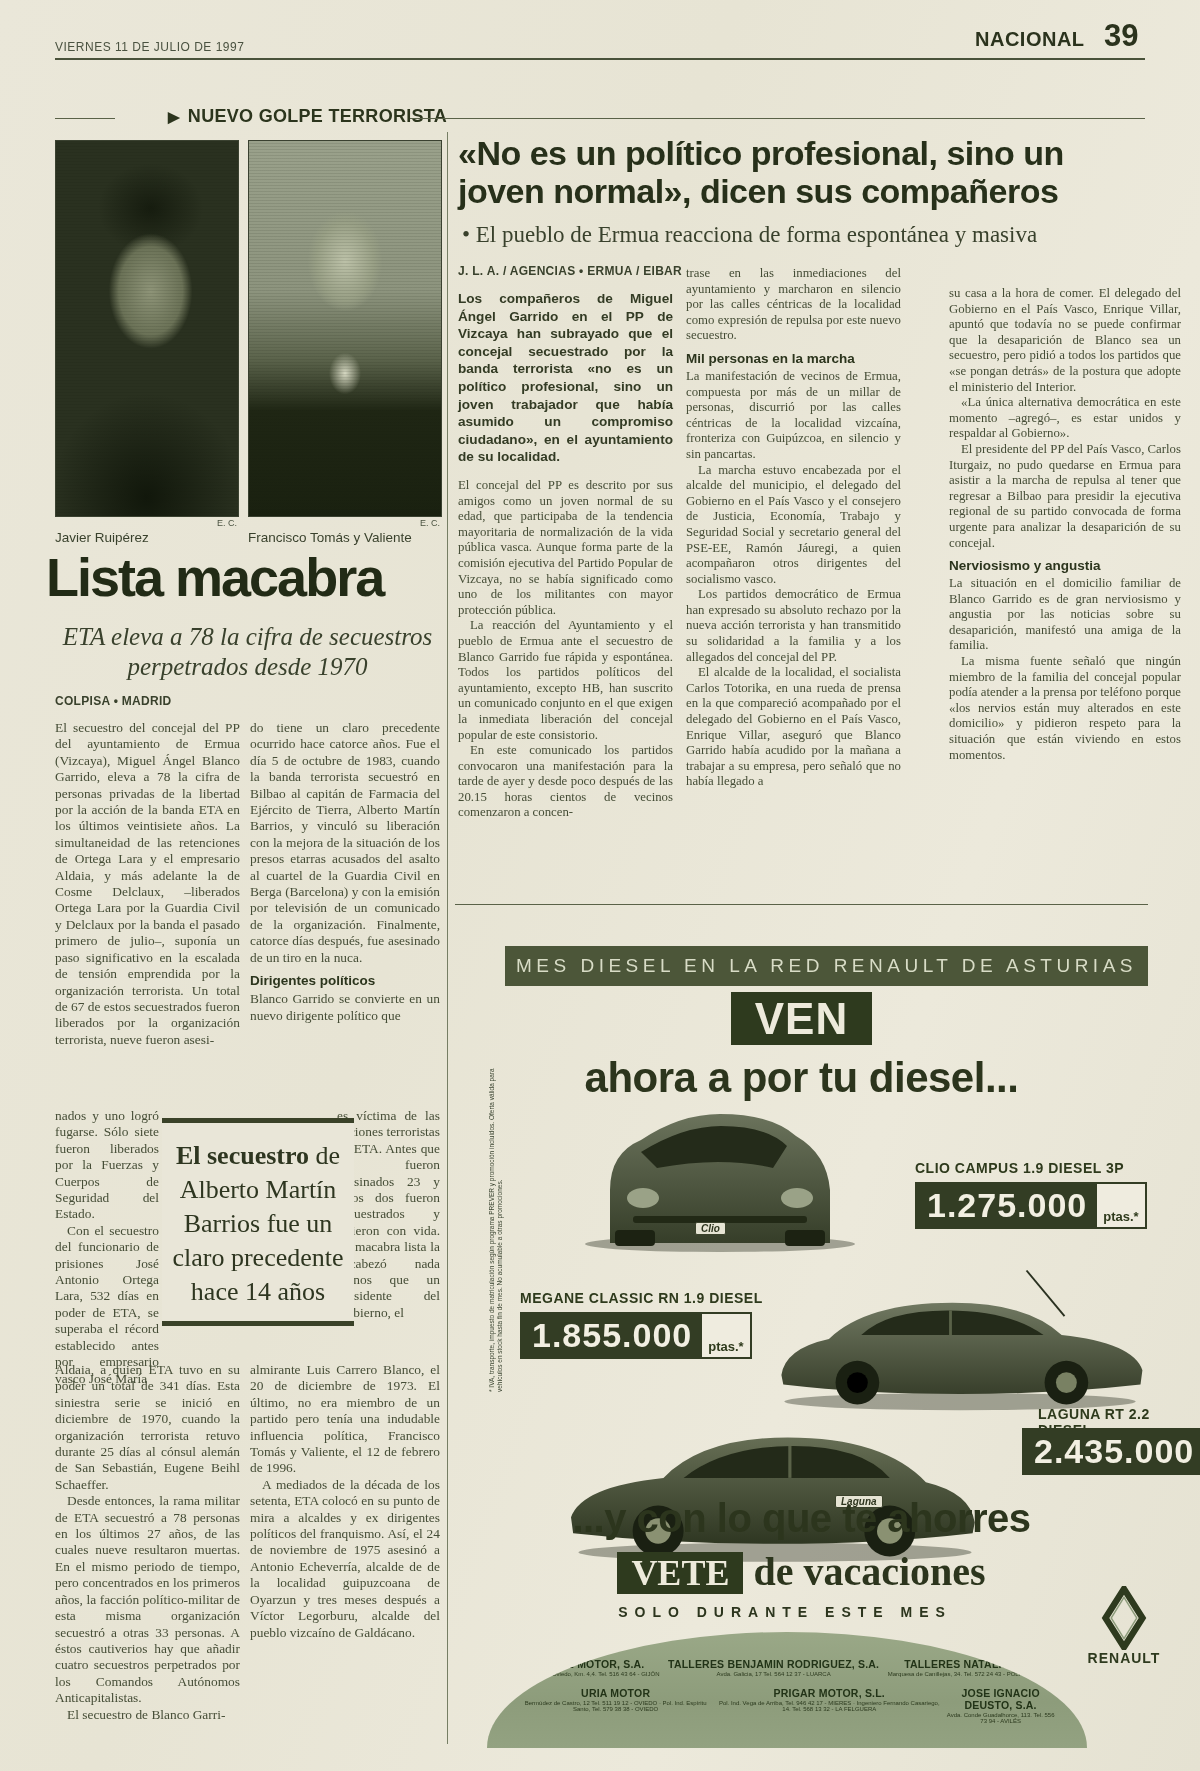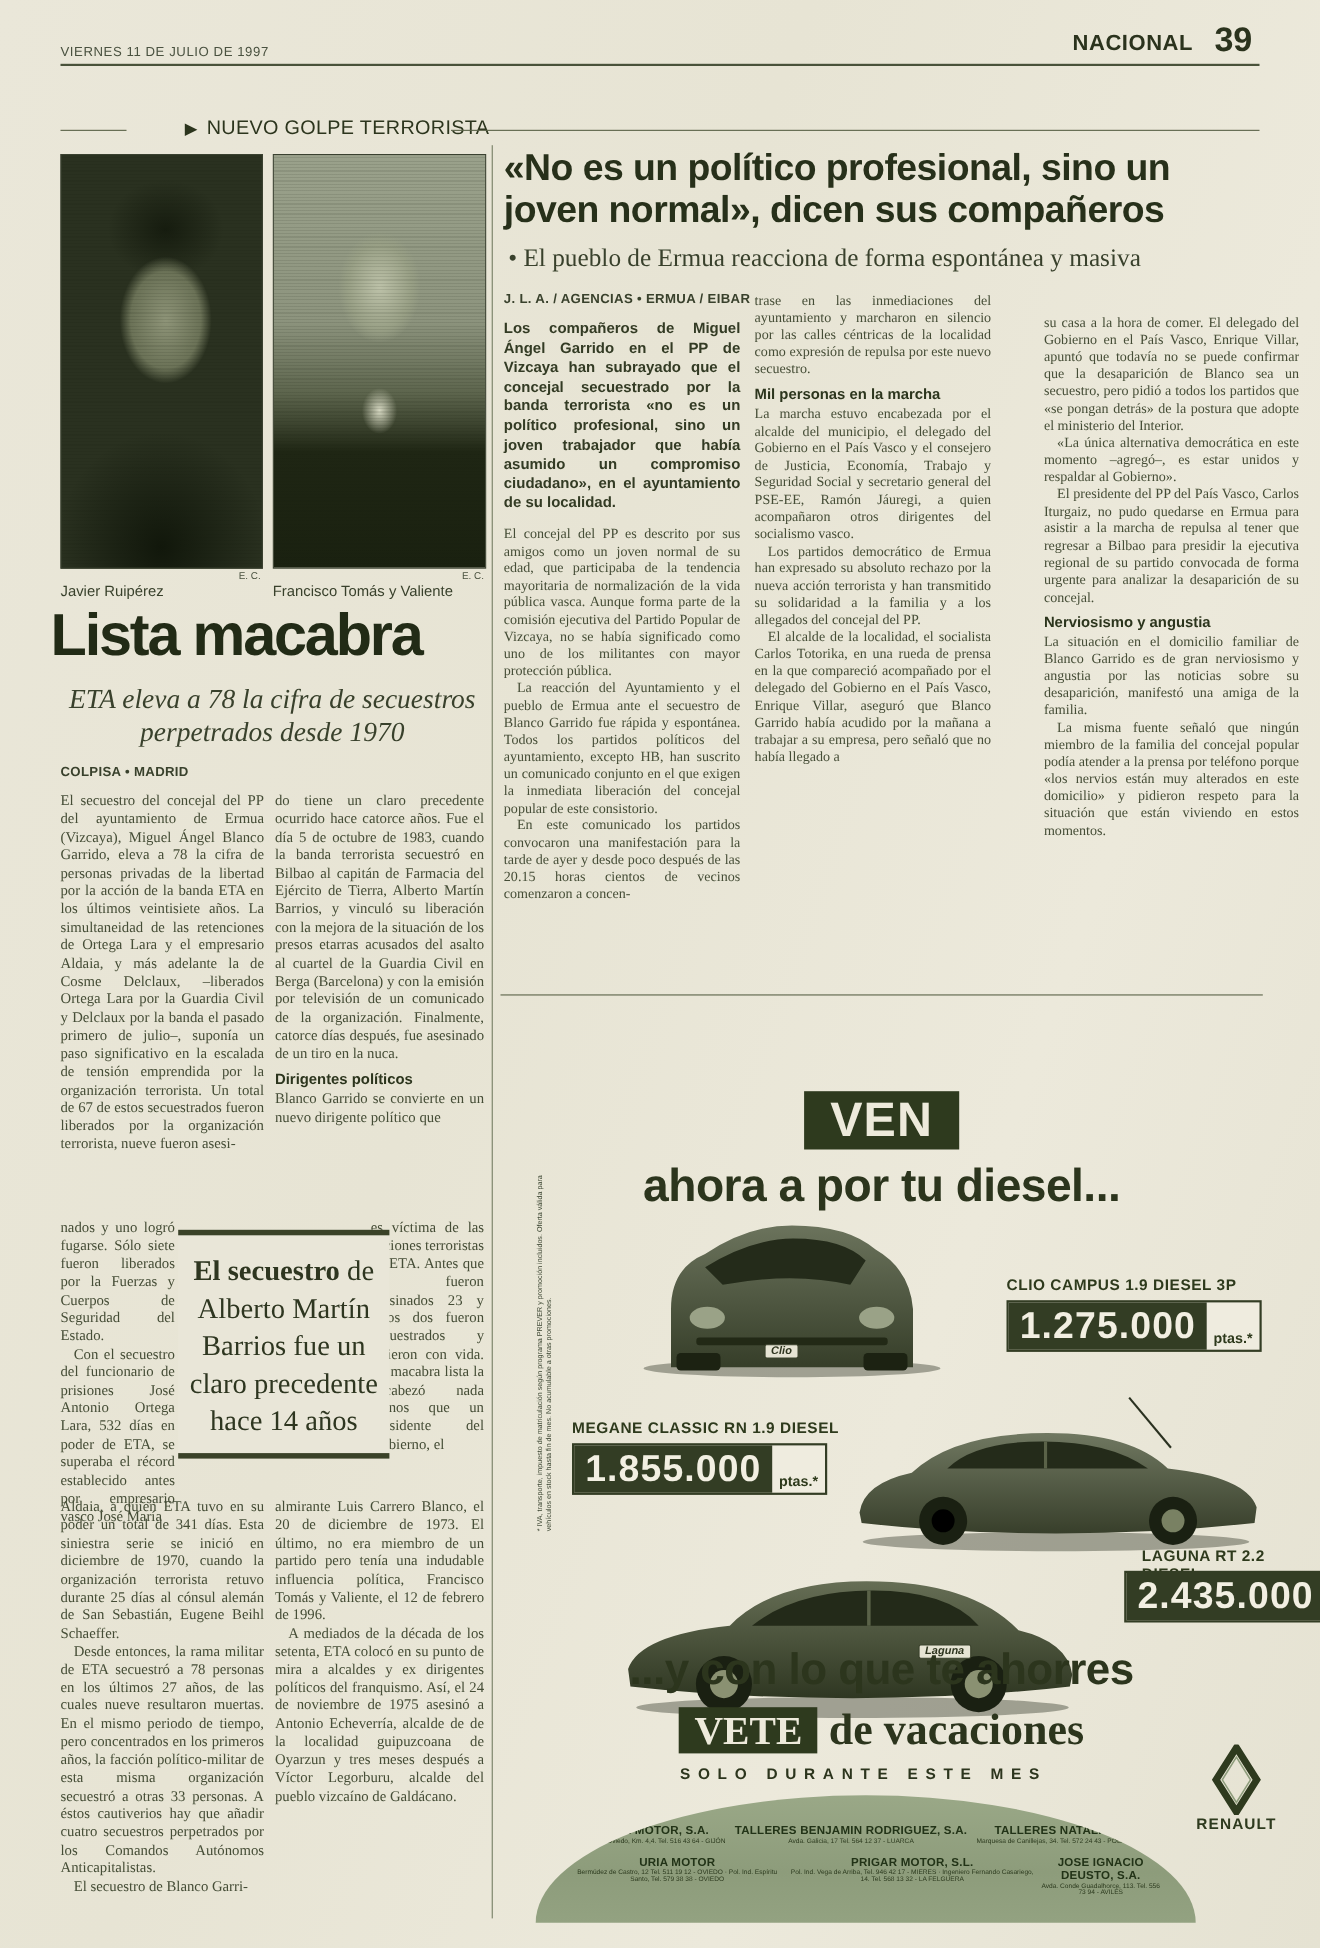--- a/index.html
+++ b/index.html
@@ -8,21 +8,21 @@
         font-family:"Liberation Sans",sans-serif;color:#3c442e;}
   .abs{position:absolute;}
   
   .date{font-size:12px;letter-spacing:.5px;color:#4a5240;}
   .section{font-size:20px;font-weight:bold;color:#2b331d;letter-spacing:.5px;}
   .pagenum{font-size:31px;font-weight:bold;color:#2b331d;}
   .hrule{background:#49523a;height:2px;}
   .thin{height:1px;background:#5a6248;}
   .vrule{width:1px;background:#767e64;}
   
-  .kicker{font-size:18px;font-weight:normal;color:#2c351d;letter-spacing:.3px;white-space:nowrap;padding-left:40px;}
+  .kicker{font-size:18px;font-weight:bold;color:#2c351d;letter-spacing:.3px;white-space:nowrap;padding-left:40px;}
   .kicker .arr{font-size:15px;margin-right:8px;}
   
   .photo{border:1px solid #3a4130;overflow:hidden;}
   .halftone{position:absolute;inset:0;background:repeating-linear-gradient(0deg,rgba(20,26,12,.10) 0 1px,transparent 1px 3px);}
   .credit{font-size:9px;color:#4a5240;text-align:right;}
   .caption{font-size:13.5px;color:#39412c;}
   
   .headline{font-size:34px;line-height:38px;font-weight:bold;color:#27301a;letter-spacing:-.5px;}
   .subhead{font-family:"Liberation Serif",serif;font-size:23px;color:#39412c;}
   .byline{font-size:12px;font-weight:bold;color:#39412c;letter-spacing:.3px;}
@@ -112,20 +112,21 @@
       <p class="para">La reacción del Ayuntamiento y el pueblo de Ermua ante el secuestro de Blanco Garrido fue rápida y espontánea. Todos los partidos políticos del ayuntamiento, excepto HB, han suscrito un comunicado conjunto en el que exigen la inmediata liberación del concejal popular de este consistorio.</p>
       <p class="para">En este comunicado los partidos convocaron una manifestación para la tarde de ayer y desde poco después de las 20.15 horas cientos de vecinos comenzaron a concen-</p>
     </div>
 
   <div class="abs" style="left:686px;top:266px;width:215px;height:630px;overflow:hidden;">
     <div class="bt">
         <p class="para">trase en las inmediaciones del ayuntamiento y marcharon en silencio por las calles céntricas de la localidad como expresión de repulsa por este nuevo secuestro.</p>
       </div>
     <div class="col-head">Mil personas en la marcha</div>
     <div class="bt">
+        <p class="para">La manifestación de vecinos de Ermua, compuesta por más de un millar de personas, discurrió por las calles céntricas de la localidad vizcaína, fronteriza con Guipúzcoa, en silencio y sin pancartas.</p>
         <p class="para">La marcha estuvo encabezada por el alcalde del municipio, el delegado del Gobierno en el País Vasco y el consejero de Justicia, Economía, Trabajo y Seguridad Social y secretario general del PSE-EE, Ramón Jáuregi, a quien acompañaron otros dirigentes del socialismo vasco.</p>
         <p class="para">Los partidos democrático de Ermua han expresado su absoluto rechazo por la nueva acción terrorista y han transmitido su solidaridad a la familia y a los allegados del concejal del PP.</p>
         <p class="para">El alcalde de la localidad, el socialista Carlos Totorika, en una rueda de prensa en la que compareció acompañado por el delegado del Gobierno en el País Vasco, Enrique Villar, aseguró que Blanco Garrido había acudido por la mañana a trabajar a su empresa, pero señaló que no había llegado a</p>
       </div>
   </div>
 
   <div class="abs" style="left:949px;top:266px;width:232px;height:630px;overflow:hidden;margin-top:20px;">
     <div class="bt">
         <p class="para">su casa a la hora de comer. El delegado del Gobierno en el País Vasco, Enrique Villar, apuntó que todavía no se puede confirmar que la desaparición de Blanco sea un secuestro, pero pidió a todos los partidos que «se pongan detrás» de la postura que adopte el ministerio del Interior.</p>
         <p class="para">«La única alternativa democrática en este momento –agregó–, es estar unidos y respaldar al Gobierno».</p>
@@ -171,20 +172,21 @@
     </div>
   <div class="abs bt2" style="left:250px;top:1362px;width:190px;height:382px;overflow:hidden;">
       <p class="para">almirante Luis Carrero Blanco, el 20 de diciembre de 1973. El último, no era miembro de un partido pero tenía una indudable influencia política, Francisco Tomás y Valiente, el 12 de febrero de 1996.</p>
       <p class="para">A mediados de la década de los setenta, ETA colocó en su punto de mira a alcaldes y ex dirigentes políticos del franquismo. Así, el 24 de noviembre de 1975 asesinó a Antonio Echeverría, alcalde de de la localidad guipuzcoana de Oyarzun y tres meses después a Víctor Legorburu, alcalde del pueblo vizcaíno de Galdácano.</p>
     </div>
 
   <div class="abs pullquote" style="left:162px;top:1118px;width:188px;">
     <b>El secuestro</b><span> de Alberto Martín Barrios fue un claro precedente hace 14 años</span>
   </div>
 
+  <div class="abs banner" style="left:505px;top:946px;width:643px;height:40px;">MES DIESEL EN LA RED RENAULT DE ASTURIAS</div>
 
   <div class="abs" style="left:455px;top:994px;width:693px;text-align:center;">
     <span class="venbox">VEN</span>
   </div>
   <div class="abs tagline" style="left:455px;top:1054px;width:693px;">ahora a por tu diesel...</div>
 
   <div class="abs fineprint" style="left:488px;top:1392px;">* IVA, transporte, impuesto de matriculación según programa PREVER y promoción incluidos. Oferta válida para vehículos en stock hasta fin de mes. No acumulable a otras promociones.</div>
 
   <svg class="abs" style="left:575px;top:1098px;" width="290" height="155" viewBox="0 0 290 155">
     <defs>

